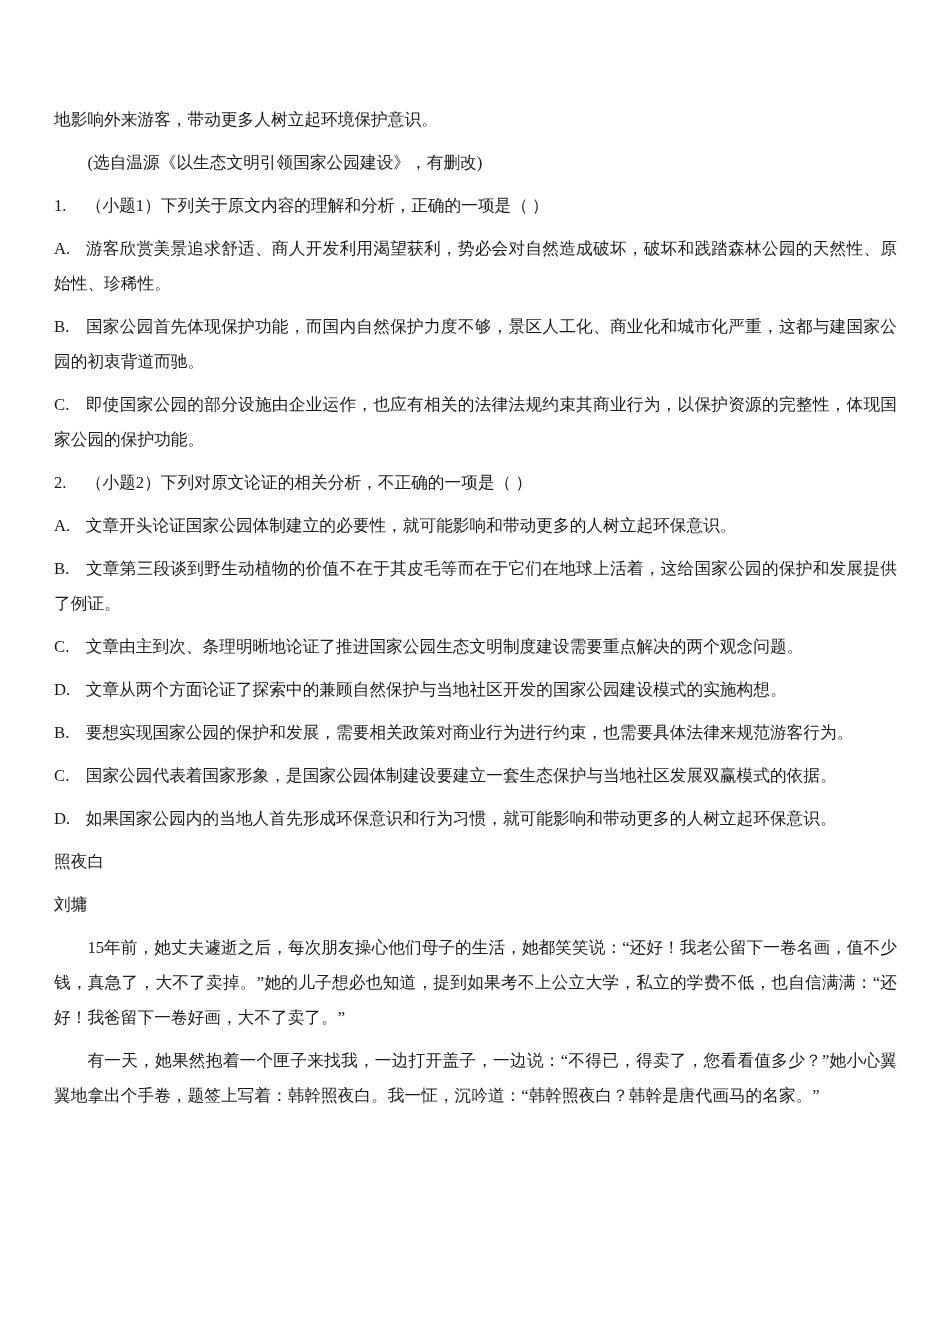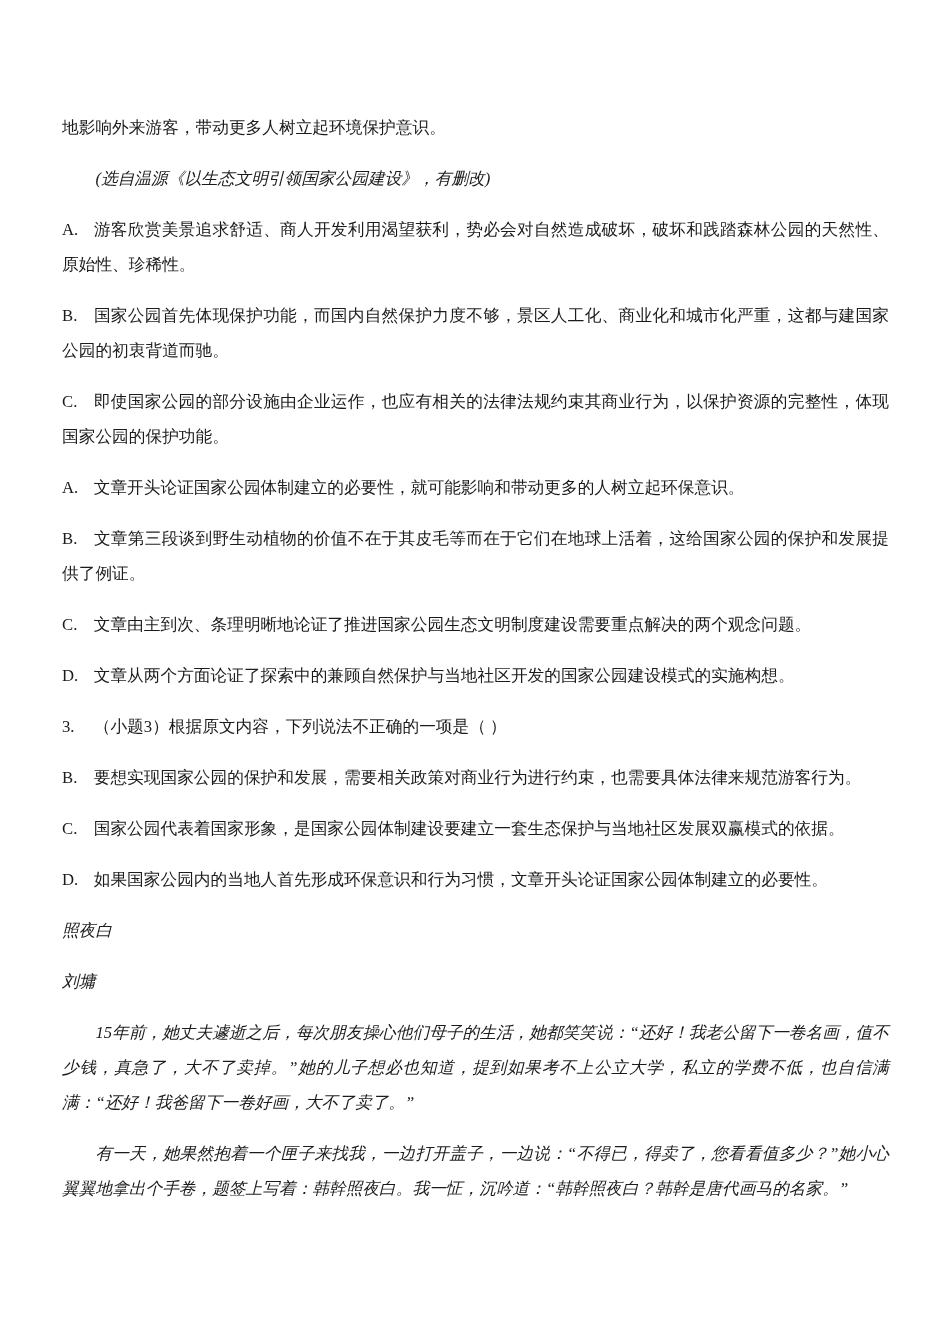--- a/index.html
+++ b/index.html
@@ -20,51 +20,51 @@
     top: 94px;
     width: 859px;
     font-family: "Liberation Serif", serif;
     font-size: 16.7px;
     line-height: 35px;
     color: #1b1b1b;
     text-align: justify;
     text-align-last: left;
   }
   .doc p.line {
-    margin: 16px;
+    margin: 8px;
     padding: 0;
   }
   .doc p.indent {
     text-indent: 2em;
   }
   .doc p.kai, .doc p.kai span {
-    font-style: italic;
   }
   .doc span.lbl {
     display: inline-block;
     width: 1.9em;
     font-style: normal;
   }
 </style>
 </head>
 <body>
 
 <div class="page">
   <div class="doc" id="doc">
       <p class="line"><span>地影响外来游客，带动更多人树立起环境保护意识。</span></p>
       <p class="line indent kai"><span>(选自温源《以生态文明引领国家公园建设》，有删改)</span></p>
+      <p class="line"><span class="lbl">1.</span><span>（小题1）下列关于原文内容的理解和分析，正确的一项是（  ）</span></p>
       <p class="line"><span class="lbl">A.</span><span>游客欣赏美景追求舒适、商人开发利用渴望获利，势必会对自然造成破坏，破坏和践踏森林公园的天然性、原始性、珍稀性。</span></p>
       <p class="line"><span class="lbl">B.</span><span>国家公园首先体现保护功能，而国内自然保护力度不够，景区人工化、商业化和城市化严重，这都与建国家公园的初衷背道而驰。</span></p>
       <p class="line"><span class="lbl">C.</span><span>即使国家公园的部分设施由企业运作，也应有相关的法律法规约束其商业行为，以保护资源的完整性，体现国家公园的保护功能。</span></p>
+      <p class="line"><span class="lbl">2.</span><span>（小题2）下列对原文论证的相关分析，不正确的一项是（  ）</span></p>
       <p class="line"><span class="lbl">A.</span><span>文章开头论证国家公园体制建立的必要性，就可能影响和带动更多的人树立起环保意识。</span></p>
       <p class="line"><span class="lbl">B.</span><span>文章第三段谈到野生动植物的价值不在于其皮毛等而在于它们在地球上活着，这给国家公园的保护和发展提供了例证。</span></p>
       <p class="line"><span class="lbl">C.</span><span>文章由主到次、条理明晰地论证了推进国家公园生态文明制度建设需要重点解决的两个观念问题。</span></p>
       <p class="line"><span class="lbl">D.</span><span>文章从两个方面论证了探索中的兼顾自然保护与当地社区开发的国家公园建设模式的实施构想。</span></p>
-      <p class="line"><span class="lbl">3.</span><span>（小题3）根据原文内容，下列说法不正确的一项是（  ）</span></p>
       <p class="line"><span class="lbl">B.</span><span>要想实现国家公园的保护和发展，需要相关政策对商业行为进行约束，也需要具体法律来规范游客行为。</span></p>
       <p class="line"><span class="lbl">C.</span><span>国家公园代表着国家形象，是国家公园体制建设要建立一套生态保护与当地社区发展双赢模式的依据。</span></p>
-      <p class="line"><span class="lbl">D.</span><span>如果国家公园内的当地人首先形成环保意识和行为习惯，文章开头论证国家公园体制建立的必要性。</span></p>
+      <p class="line"><span class="lbl">D.</span><span>如果国家公园内的当地人首先形成环保意识和行为习惯，就可能影响和带动更多的人树立起环保意识。</span></p>
       <p class="line kai"><span>照夜白</span></p>
       <p class="line kai"><span>刘墉</span></p>
       <p class="line indent kai"><span>15年前，她丈夫遽逝之后，每次朋友操心他们母子的生活，她都笑笑说：“还好！我老公留下一卷名画，值不少钱，真急了，大不了卖掉。”她的儿子想必也知道，提到如果考不上公立大学，私立的学费不低，也自信满满：“还好！我爸留下一卷好画，大不了卖了。”</span></p>
       <p class="line indent kai"><span>有一天，她果然抱着一个匣子来找我，一边打开盖子，一边说：“不得已，得卖了，您看看值多少？”她小心翼翼地拿出个手卷，题签上写着：韩幹照夜白。我一怔，沉吟道：“韩幹照夜白？韩幹是唐代画马的名家。”</span></p>
     </div>
 </div>
 
 </body></html>

